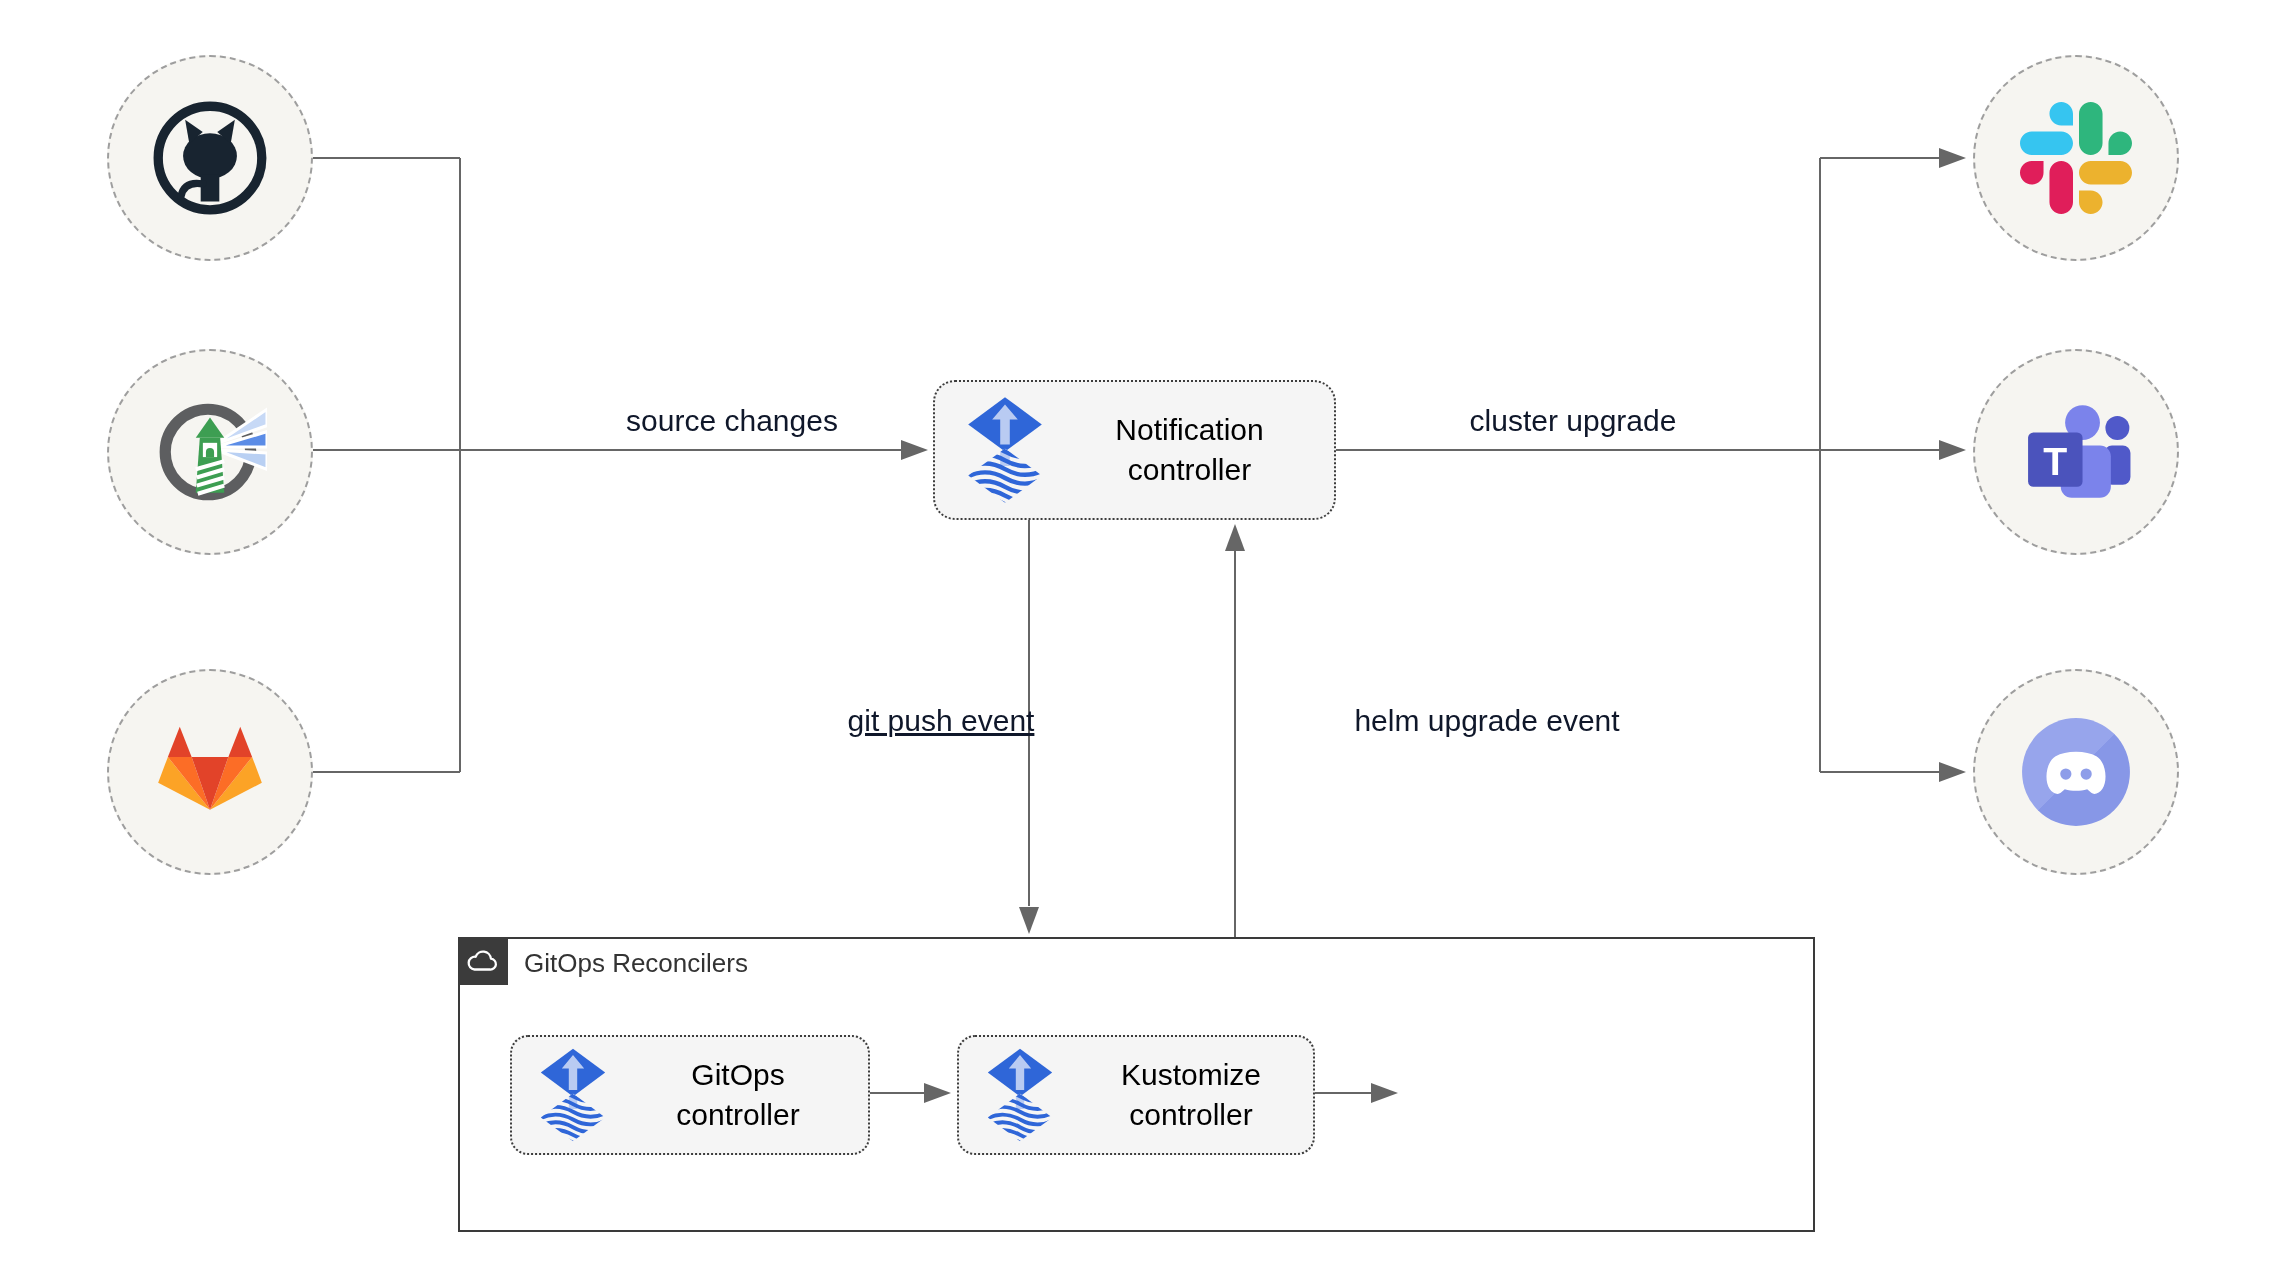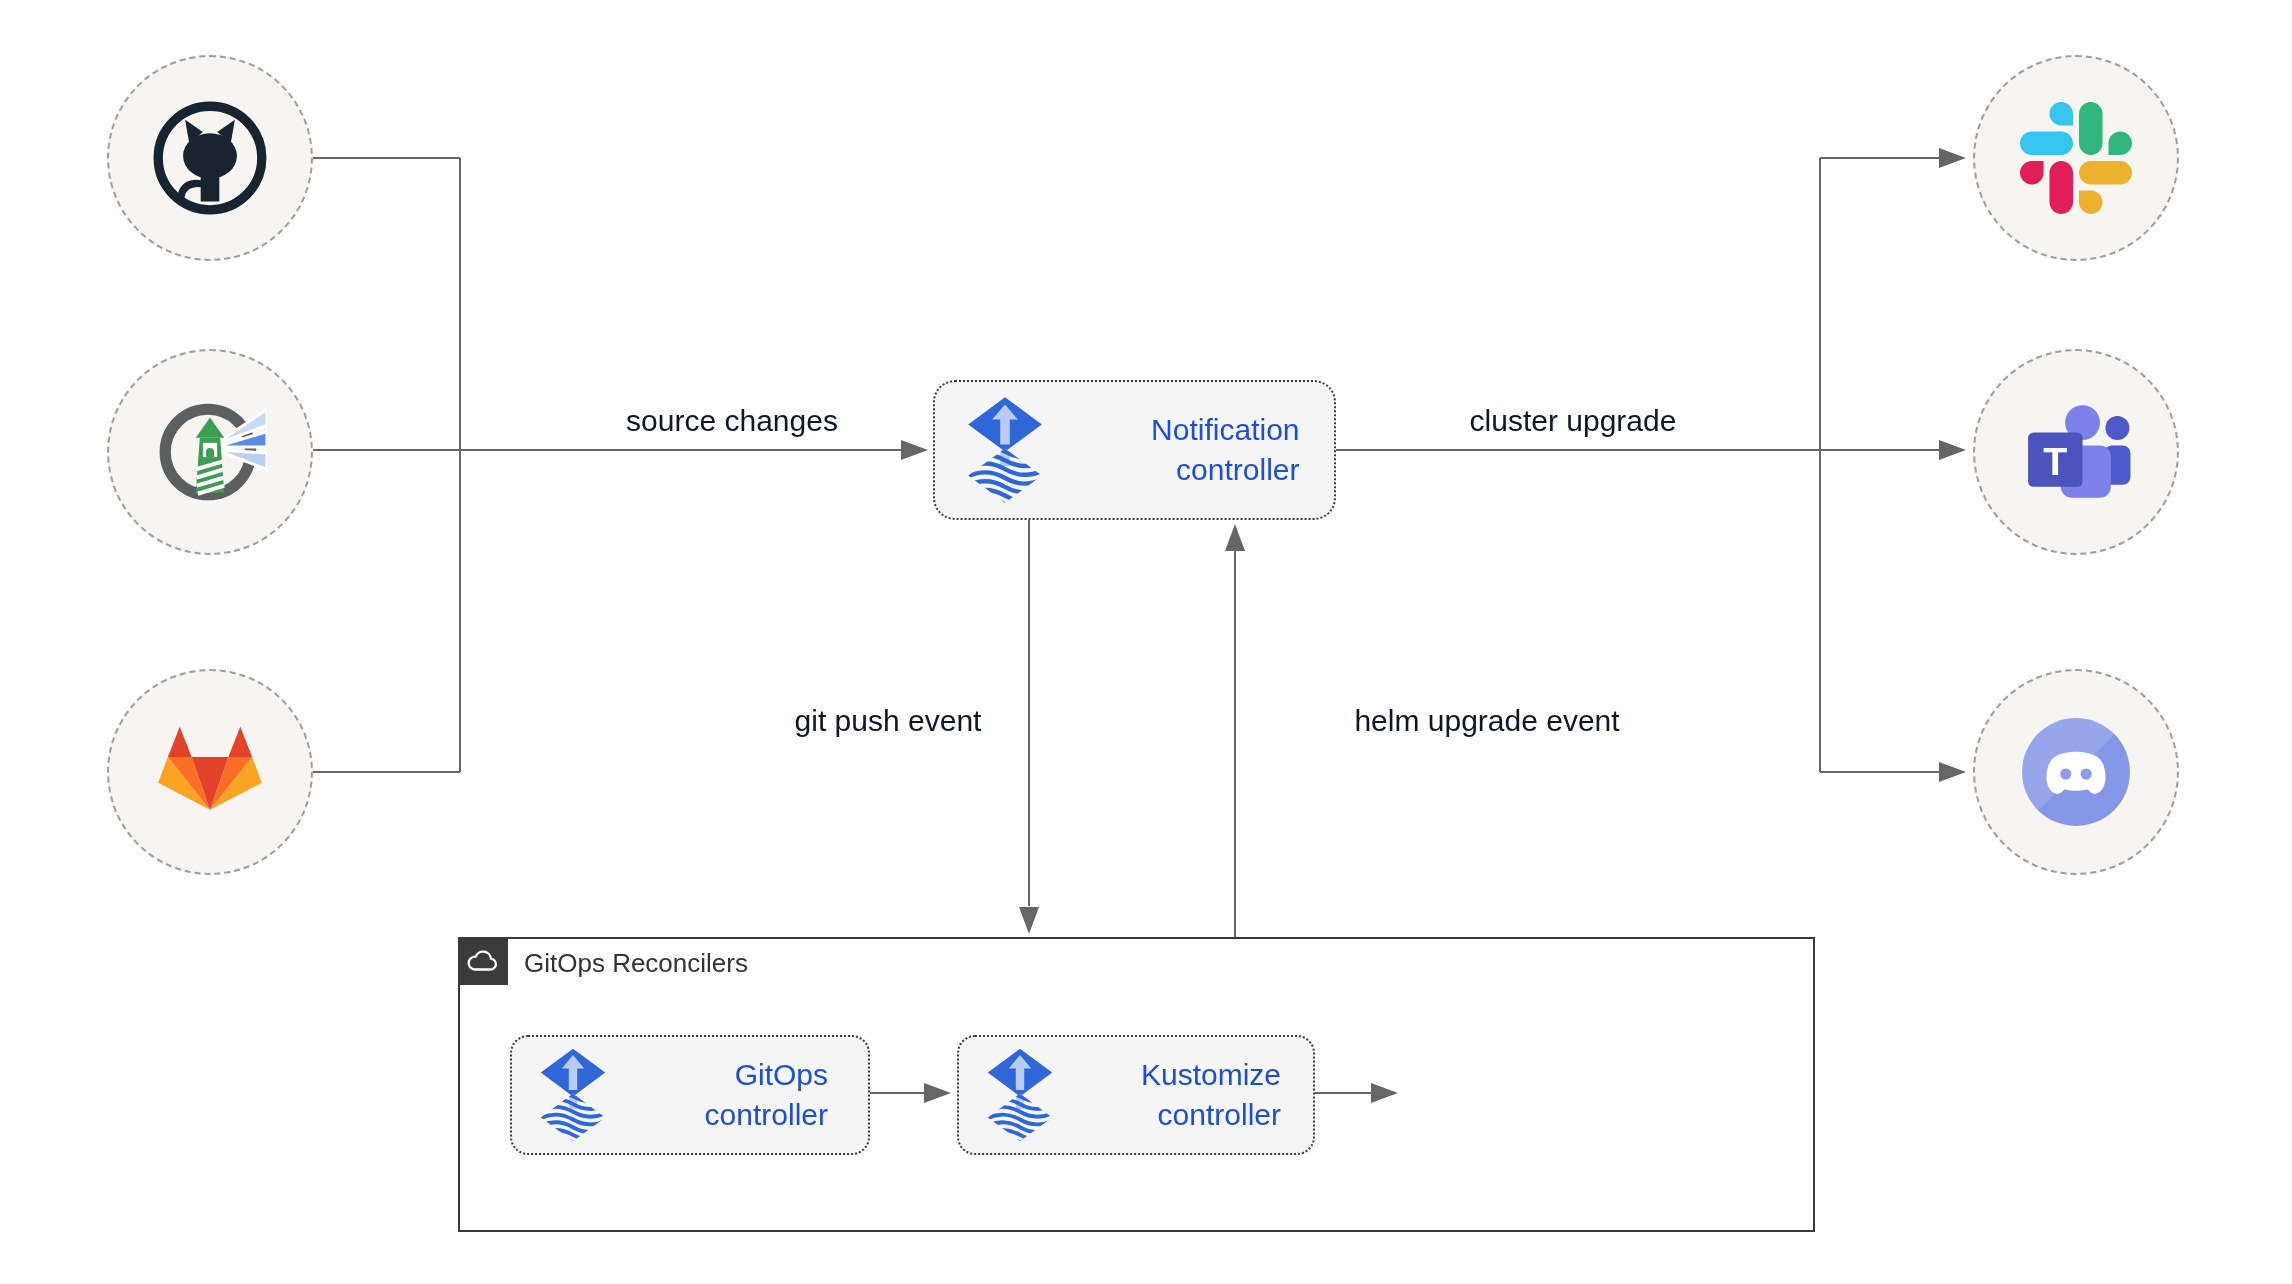--- a/index.html
+++ b/index.html
@@ -12,21 +12,21 @@
     position:absolute; width:206px; height:206px; box-sizing:border-box;
     border:2px dashed #9e9e9e; border-radius:50%; background:#f6f5f1;
     display:flex; align-items:center; justify-content:center;
   }
   .ctrl-box {
     position:absolute; box-sizing:border-box; background:#f5f5f5;
     border:2px dotted #3c3c3c; border-radius:20px;
     display:flex; align-items:center;
   }
   .ctrl-label {
-    flex:1; text-align:right; color:#1d4ed8; font-size:30px; line-height:1.32;
+    flex:1; text-align:center; color:#000000; font-size:30px; line-height:1.32;
   }
   .edge-label {
     position:absolute; transform:translate(-50%,-50%); white-space:nowrap;
     color:#0f172a; font-size:30px;margin-left:36px;
   }
   .container-box {
     position:absolute; left:458px; top:937px; width:1357px; height:295px;
     box-sizing:border-box; border:2px solid #3a3a3a; background:transparent;
   }
   .container-tag {
@@ -181,21 +181,21 @@
     <svg width="114" height="114" viewBox="0 0 112 112">
       <circle cx="56" cy="56" r="53" fill="url(#discord-grad)"></circle>
       <path fill="#ffffff" d="M56 36 c8 0 15 1.5 20 4.5 c6 3.5 9 12 9 20 c0 5 -1 9 -3 12 c-3 4.5 -8 6.5 -11 4 l-4 -3.5 c-7 2 -15 2 -22 0 l-4 3.5 c-3 2.5 -8 0.5 -11 -4 c-2 -3 -3 -7 -3 -12 c0 -8 3 -16.5 9 -20 c5 -3 12 -4.5 20 -4.5 z"></path>
       <circle cx="46" cy="58" r="5.5" fill="#8e9de9"></circle>
       <circle cx="66" cy="58" r="5.5" fill="#8e9de9"></circle>
     </svg>
   </div>
 
   <div class="edge-label" style="left:696px; top:421px;">source changes</div>
   <div class="edge-label" style="left:1537px; top:421px;">cluster upgrade</div>
-  <div class="edge-label" style="left:852px; top:721px;">git push event</div>
+  <div class="edge-label" style="left:905px; top:721px;text-decoration:underline;">git push event</div>
   <div class="edge-label" style="left:1451px; top:721px;">helm upgrade event</div>
 
   <div class="container-box">
     <div class="container-tag">
       <svg width="34" height="24" viewBox="0 0 24 16">
         <path d="M6 14 h11 a3.8 3.8 0 0 0 0.6 -7.6 A5.6 5.6 0 0 0 6.8 5 A4.3 4.3 0 0 0 6 14 z" fill="none" stroke="#ffffff" stroke-width="1.6" stroke-linejoin="round"></path>
       </svg>
     </div>
     <div class="container-title">GitOps Reconcilers</div>
 

